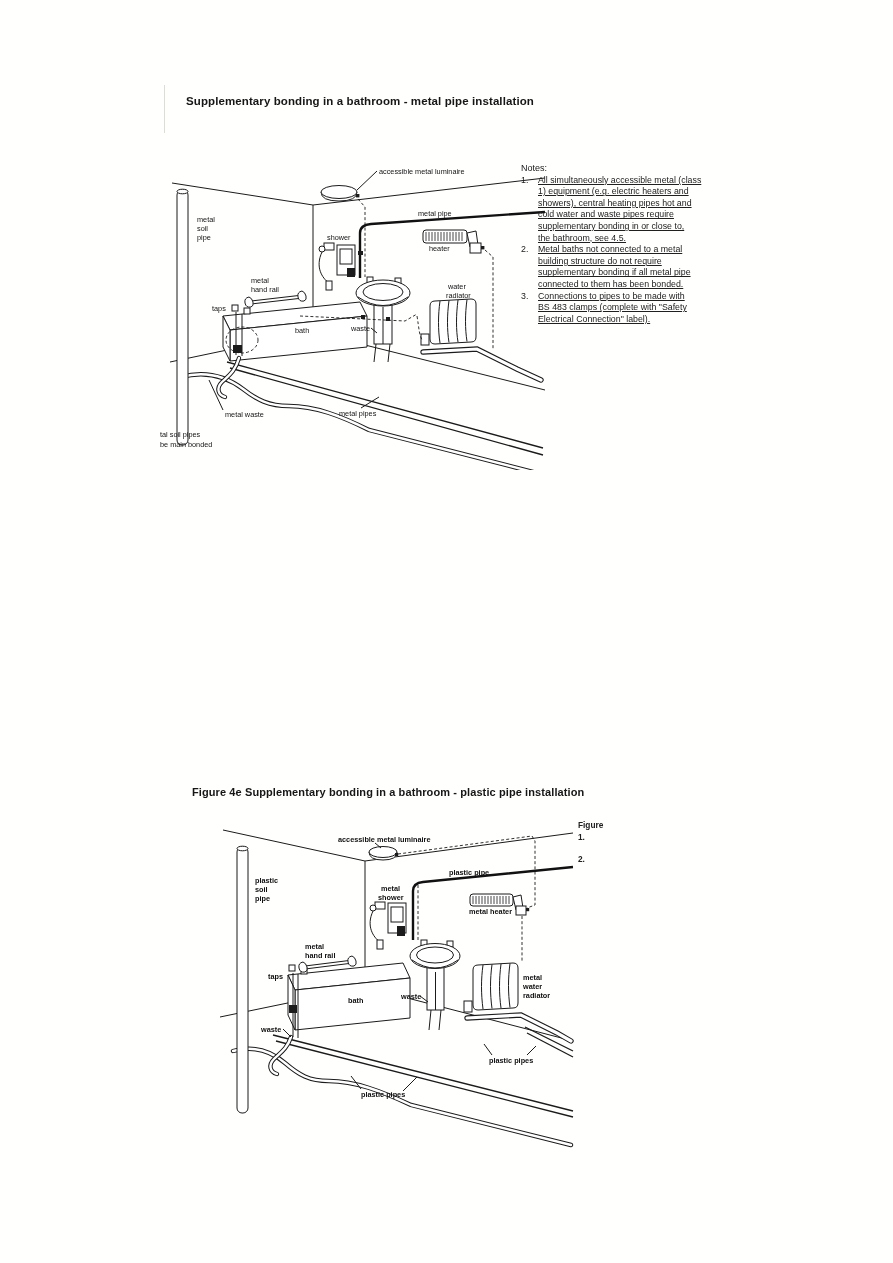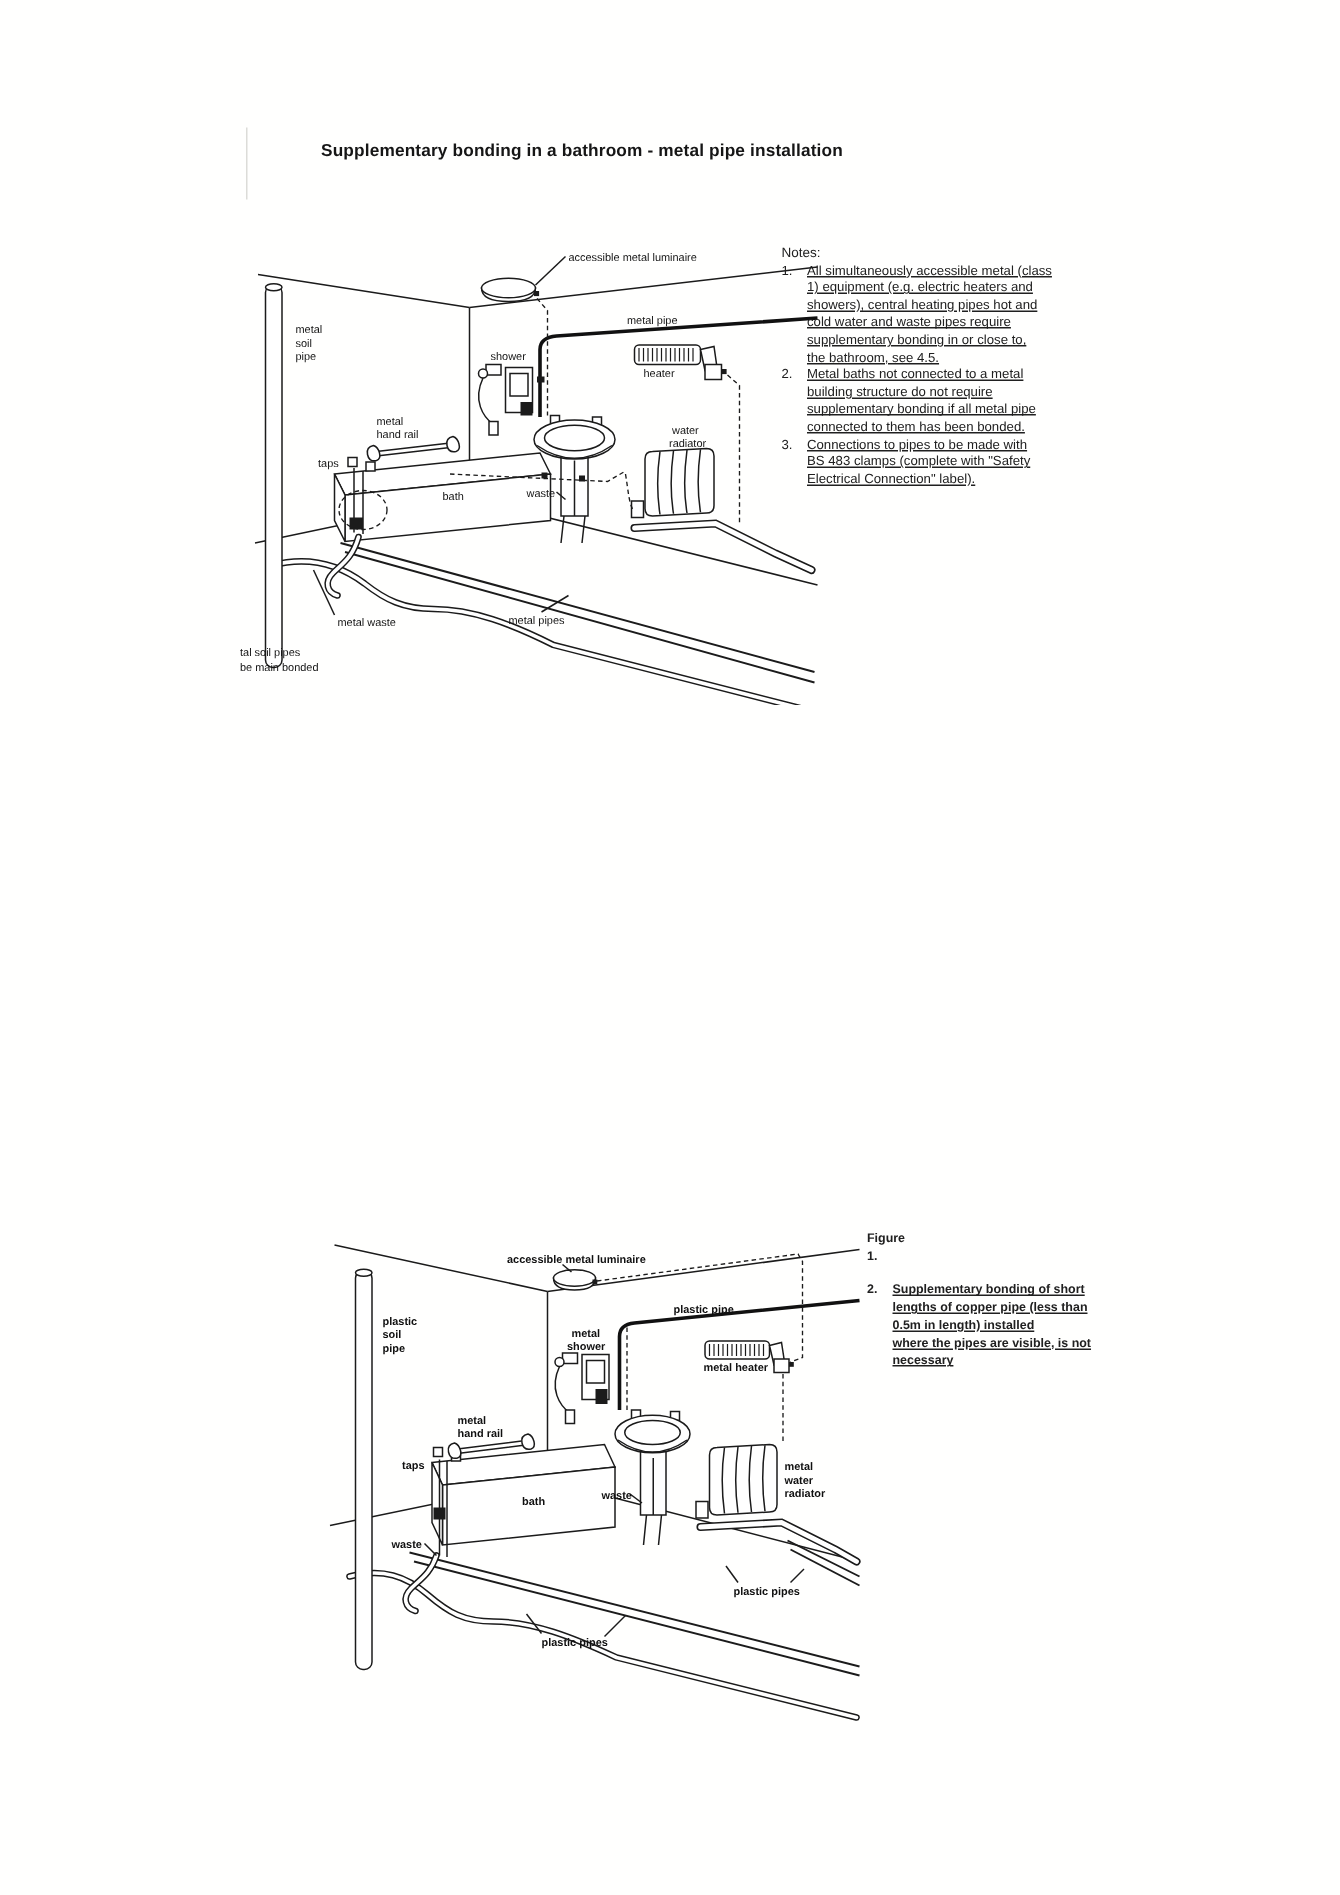--- a/index.html
+++ b/index.html
@@ -1,18 +1,18 @@
 <!DOCTYPE html>
 <html><head>
 <meta charset="utf-8">
 <style>
   html,body{margin:0;padding:0;background:#ffffff;}
   .page{position:relative;width:893px;height:1263px;background:#fffffe;overflow:hidden;
         font-family:"Liberation Sans",sans-serif;color:#1b1b1b;}
-  .fig-title{position:absolute;font-weight:bold;font-size:11.5px;letter-spacing:.1px;color:#161616;white-space:nowrap;margin-left:28px;}
+  .fig-title{position:absolute;font-weight:bold;font-size:11.5px;letter-spacing:.1px;color:#161616;white-space:nowrap;}
   .diagram{position:absolute;text-align:center;}
   .notes{position:absolute;color:#202020;}
   .notes1{left:521px;top:163px;width:200px;font-size:8.8px;line-height:11.6px;}
   .notes2{left:578px;top:820px;width:160px;font-size:8.3px;line-height:11.7px;font-weight:600;}
   .notes-heading{margin:0 0 0 0;}
   .notes1 .notes-heading{font-size:9px;}
   .note-item{display:flex;align-items:flex-start;}
   .notes2 .note-item{margin-bottom:11px;}
   .note-num{flex:none;width:17px;}
   .note-text{flex:1;white-space:pre-line;text-decoration:underline;}
@@ -193,20 +193,21 @@
 connected to them has been bonded.</span>
     </div>
     <div class="note-item">
       <span class="note-num">3.</span>
       <span class="note-text">Connections to pipes to be made with
 BS 483 clamps (complete with "Safety
 Electrical Connection" label).</span>
     </div>
   </div>
 
+  <div class="fig-title" style="left:192px;top:786px;font-size:11px;">Figure 4e Supplementary bonding in a bathroom - plastic pipe installation</div>
 
   <div class="diagram" style="left:205px;top:815px;width:370px;height:335px;">
     <svg width="370" height="335" viewBox="0 0 370 335">
 
       <g>
         <path class="ln" d="M18,15 L160,46"></path>
         <path class="ln" d="M160,46 L368,18"></path>
         <path class="ln" d="M160,46 L160,172"></path>
         <path class="ln" d="M15,202 L160,172"></path>
         <path class="ln" d="M160,172 L368,226"></path>
@@ -335,21 +336,16 @@
     </svg>
   </div>
 
   <div class="notes notes2">
     <div class="notes-heading">Figure</div>
     <div class="note-item">
       <span class="note-num">1.</span>
     </div>
     <div class="note-item">
       <span class="note-num">2.</span>
-      <span class="note-text">Supplementary bonding of short
-lengths of copper pipe (less than
-0.5m in length) installed
-where the pipes are visible, is not
-necessary</span>
     </div>
   </div>
 
 </div>
 
 </body></html>

